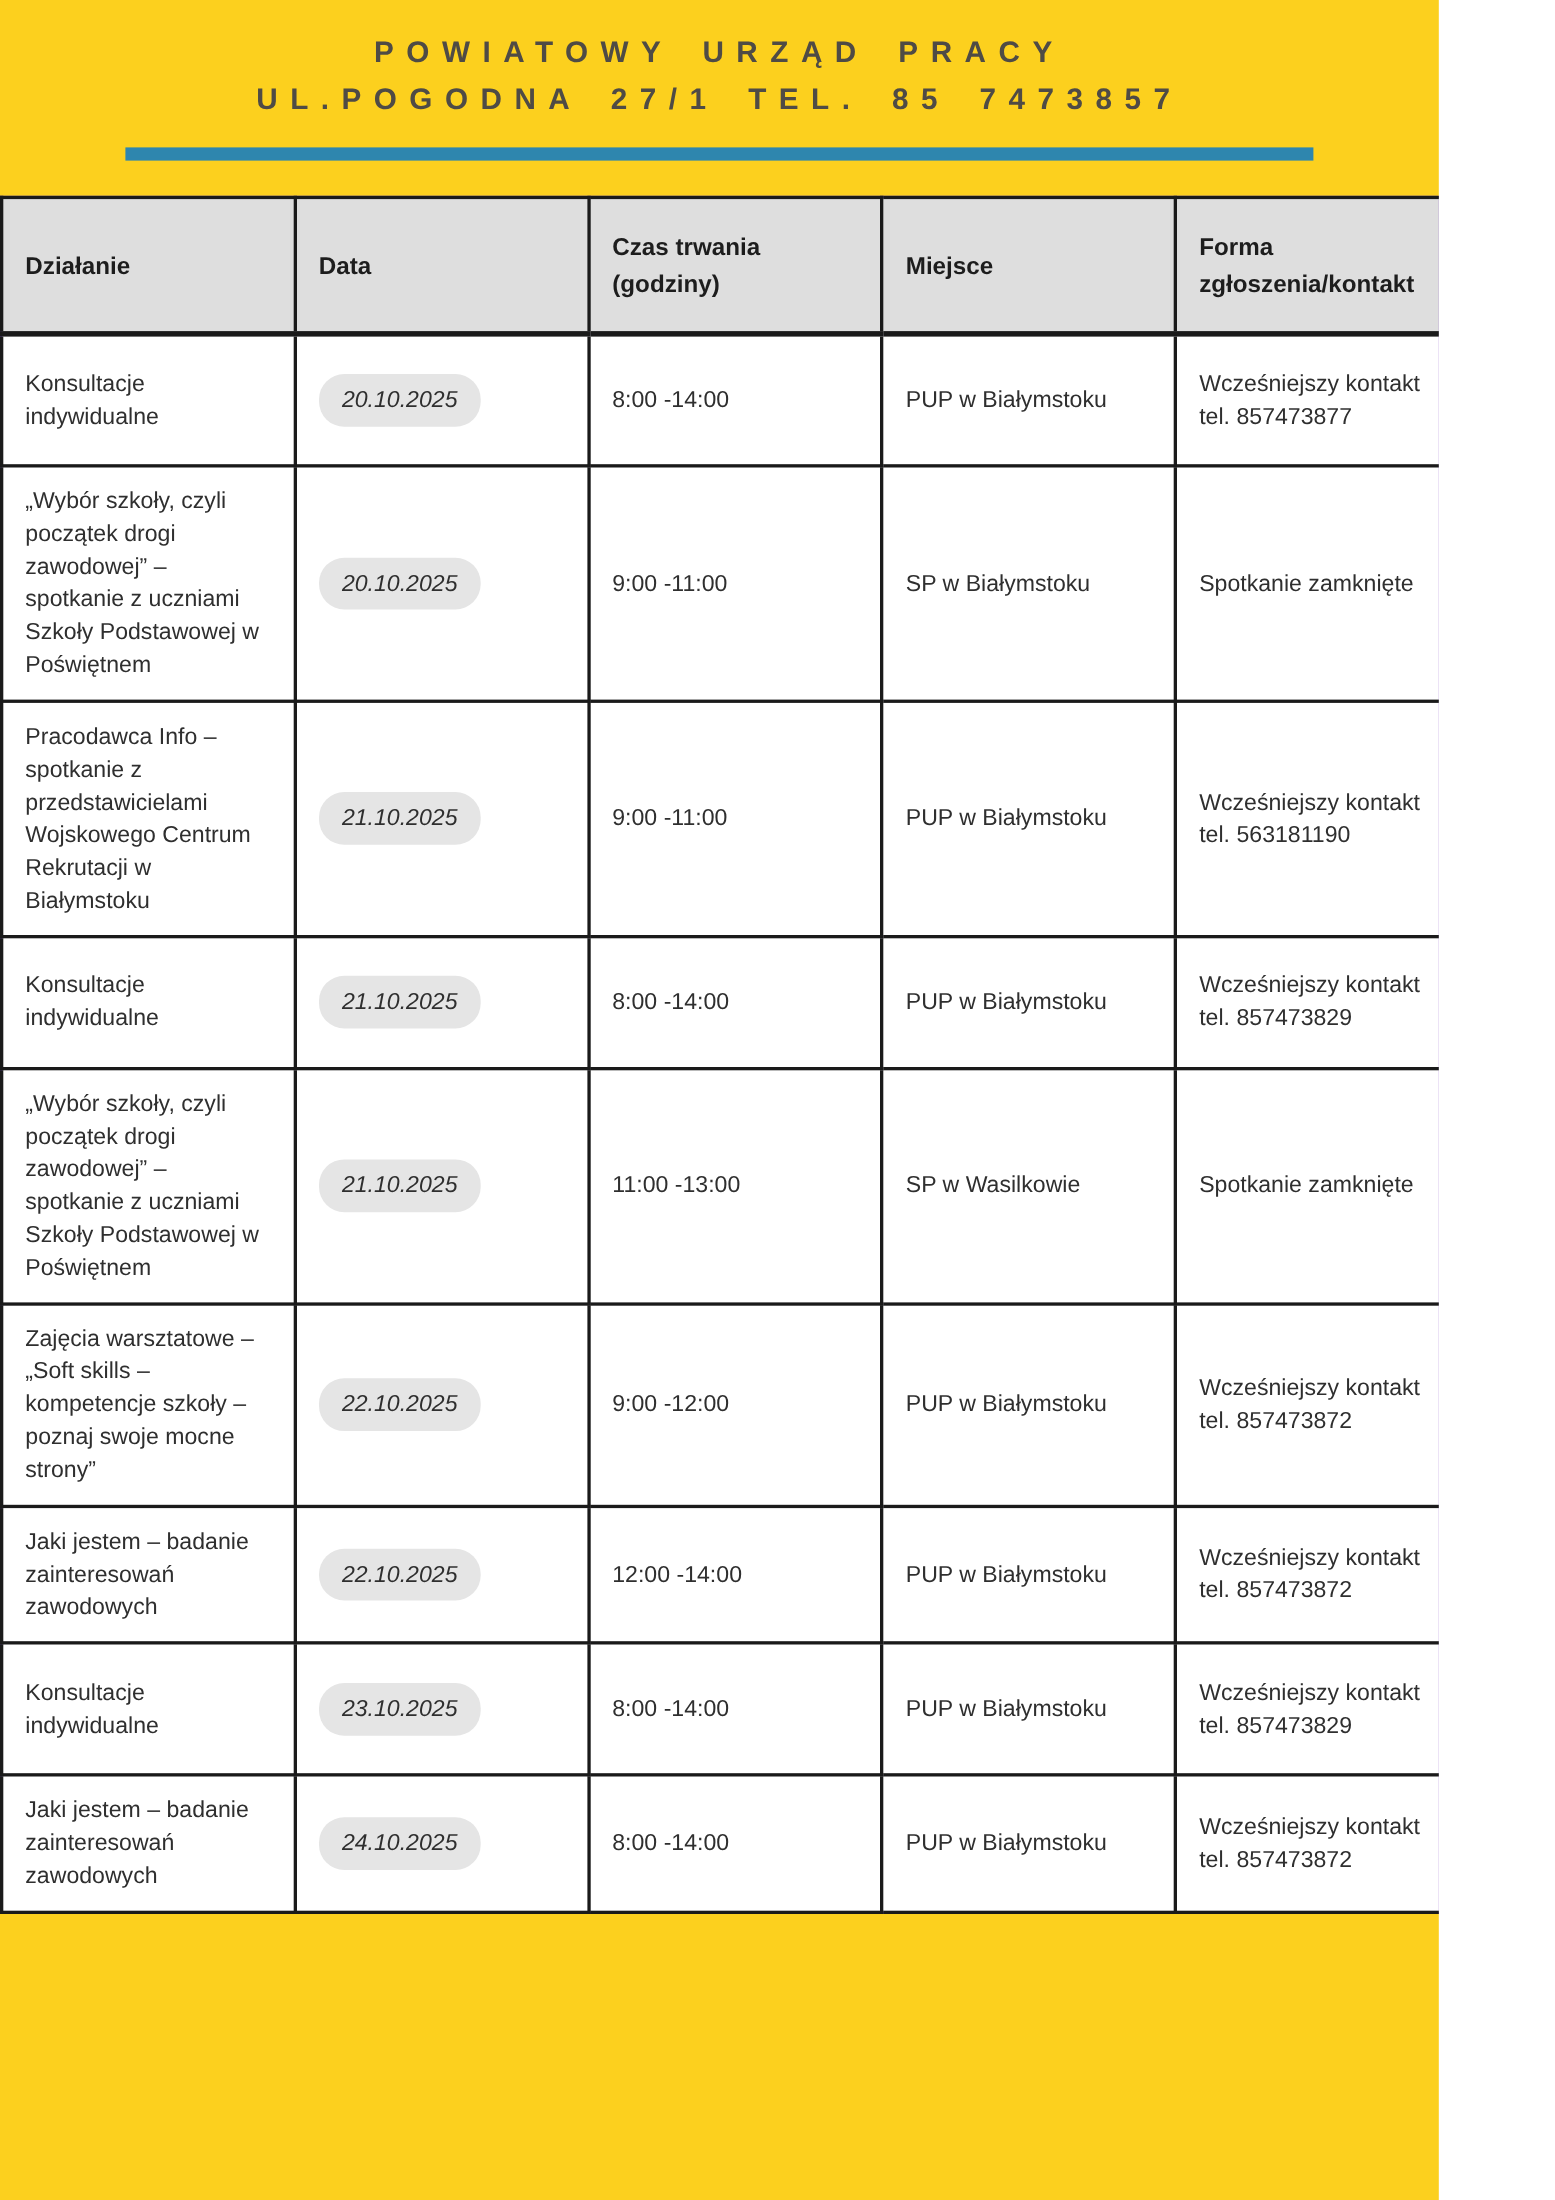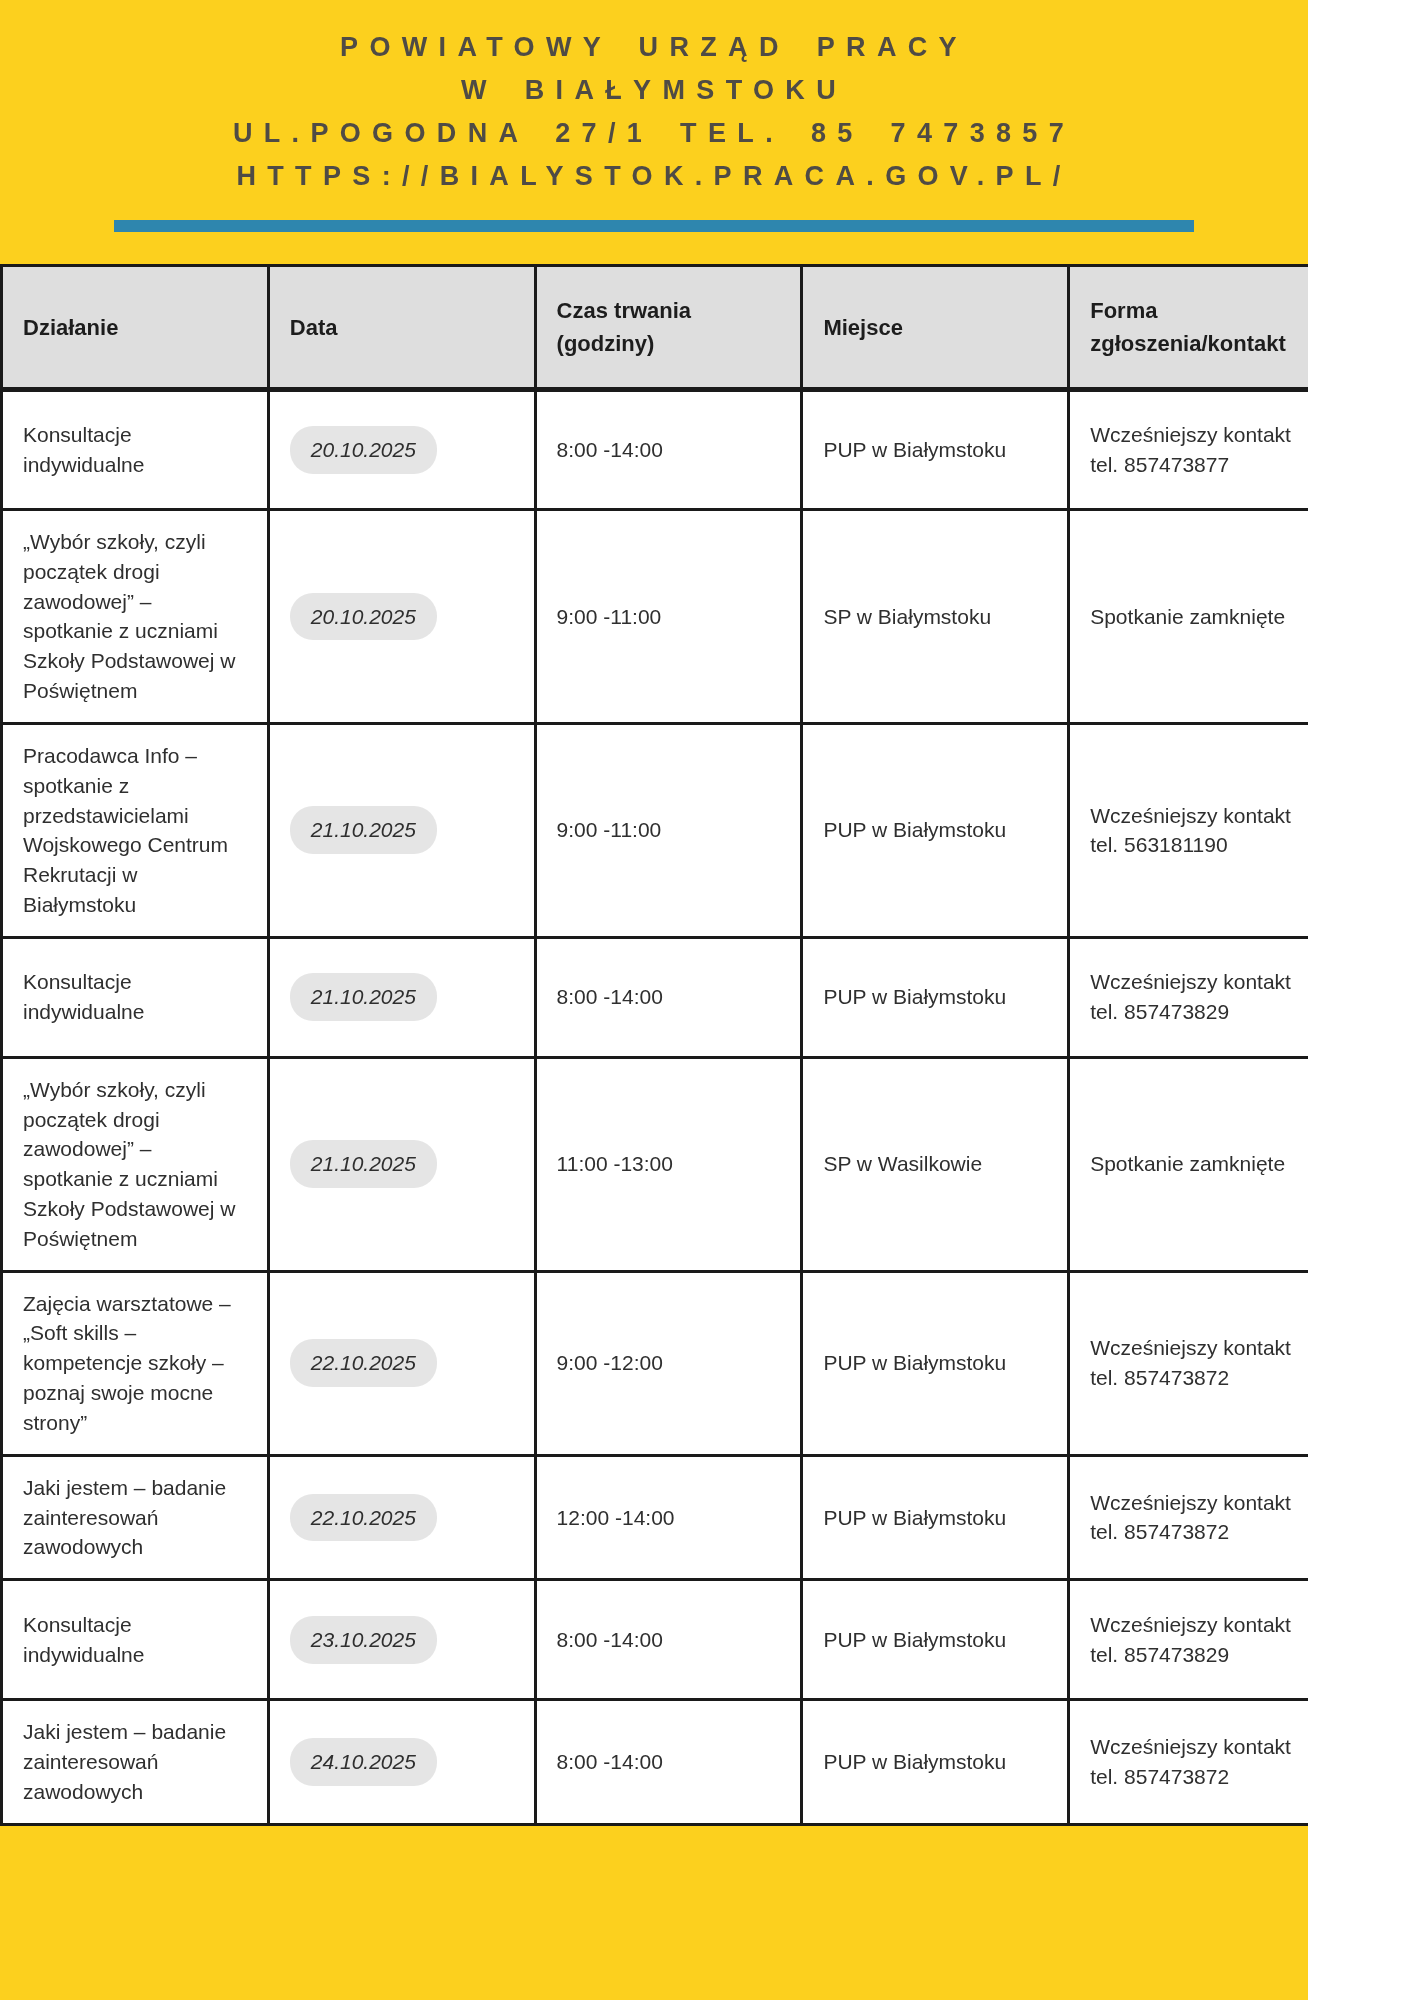--- a/index.html
+++ b/index.html
@@ -70,23 +70,21 @@
     font-style: italic;
   }
 </style>
 </head>
 <body>
 
 <div class="page">
 
   <div class="masthead">
     <div>POWIATOWY URZĄD PRACY</div>
-    <div>W BIAŁYMSTOKU</div>
     <div>UL.POGODNA 27/1 TEL. 85 7473857</div>
-    <div>HTTPS://BIALYSTOK.PRACA.GOV.PL/</div>
   </div>
 
   <div class="accent-bar"></div>
 
   <table class="schedule">
     <colgroup>
         <col>
         <col>
         <col>
         <col>

